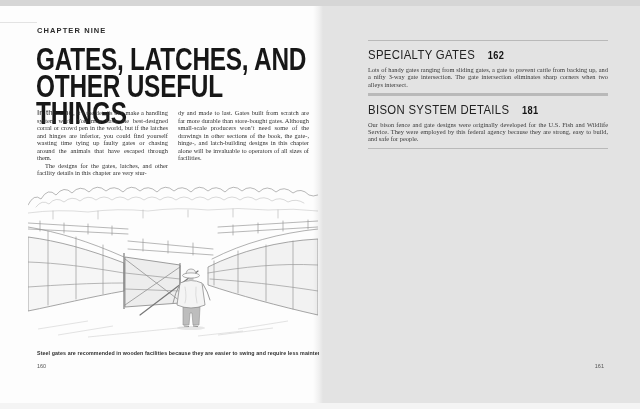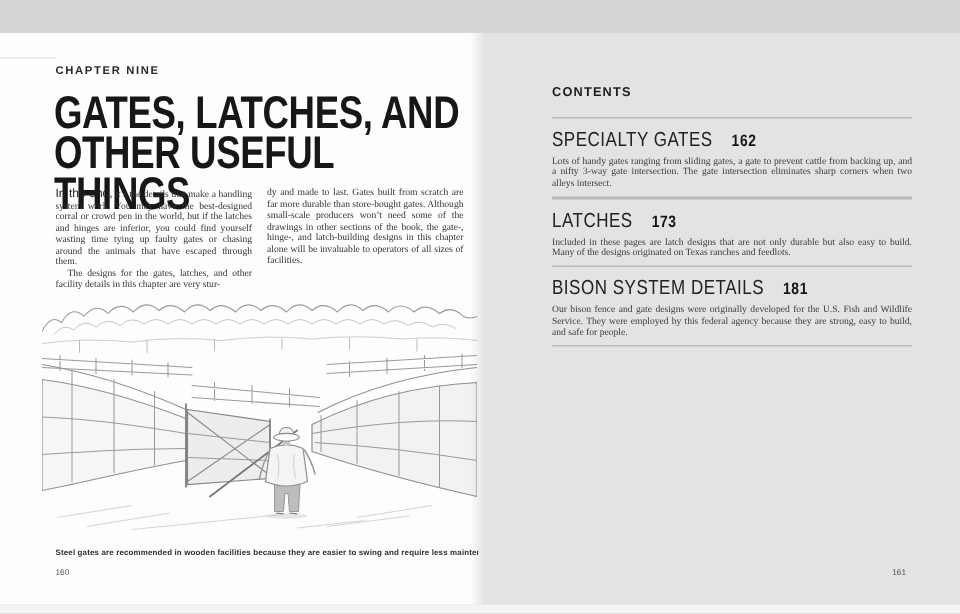--- a/index.html
+++ b/index.html
@@ -3,21 +3,21 @@
 <meta charset="utf-8">
 <style>
   html,body{margin:0;padding:0;}
   body{
     width:640px;height:409px;overflow:hidden;position:relative;
     background:#d6d6d6;
     font-family:"Liberation Sans",sans-serif;
   }
   .stage{position:absolute;inset:0;}
   .bottom-strip{position:absolute;left:0;right:0;bottom:0;height:6px;background:#f4f4f4;}
-  .page{position:absolute;top:22px;bottom:6px;}
+  .page{position:absolute;top:6px;bottom:6px;}
   .page-left{left:0;width:319px;background:#fdfdfd;}
   .page-left::after{content:"";position:absolute;right:0;top:0;bottom:0;width:6px;
     background:linear-gradient(to right,rgba(0,0,0,0),rgba(0,0,0,0.05));}
   .page-right{left:319px;right:0;background:#e3e3e3;}
   .page-right::before{content:"";position:absolute;left:0;top:0;bottom:0;width:4px;
     background:linear-gradient(to right,#f0f0f0,#e3e3e3);}
   .artifact{position:absolute;left:0;top:16px;width:37px;height:1px;background:#e3e3e3;}
 
   
   .kicker{position:absolute;left:37px;top:20px;font-size:7.5px;font-weight:700;
@@ -132,41 +132,33 @@
         </g>
       </svg>
     </div>
 
     <div class="caption">Steel gates are recommended in wooden facilities because they are easier to swing and require less maintenance.</div>
     <div class="folio folio-left">160</div>
   </div>
 
   <div class="page page-right">
     <div class="toc">
-      <div class="contents-heading">CONTENTS</div>
       <div class="rule"></div>
 
       <div>
         <div class="entry-head">
           <span class="entry-title">SPECIALTY GATES</span>
           <span class="entry-page">162</span>
         </div>
         <p class="entry-desc">Lots of handy gates ranging from sliding gates, a gate to prevent cattle from backing up, and a nifty 3-way gate intersection. The gate intersection eliminates sharp corners when two alleys intersect.</p>
       </div>
       <div class="rule"></div>
 
       <div class="rule"></div>
 
-      <div>
-        <div class="entry-head">
-          <span class="entry-title">LATCHES</span>
-          <span class="entry-page">173</span>
-        </div>
-        <p class="entry-desc">Included in these pages are latch designs that are not only durable but also easy to build. Many of the designs originated on Texas ranches and feedlots.</p>
-      </div>
       <div class="rule"></div>
 
       <div>
         <div class="entry-head">
           <span class="entry-title">BISON SYSTEM DETAILS</span>
           <span class="entry-page">181</span>
         </div>
         <p class="entry-desc">Our bison fence and gate designs were originally developed for the U.S. Fish and Wildlife Service. They were employed by this federal agency because they are strong, easy to build, and safe for people.</p>
       </div>
       <div class="rule"></div>

